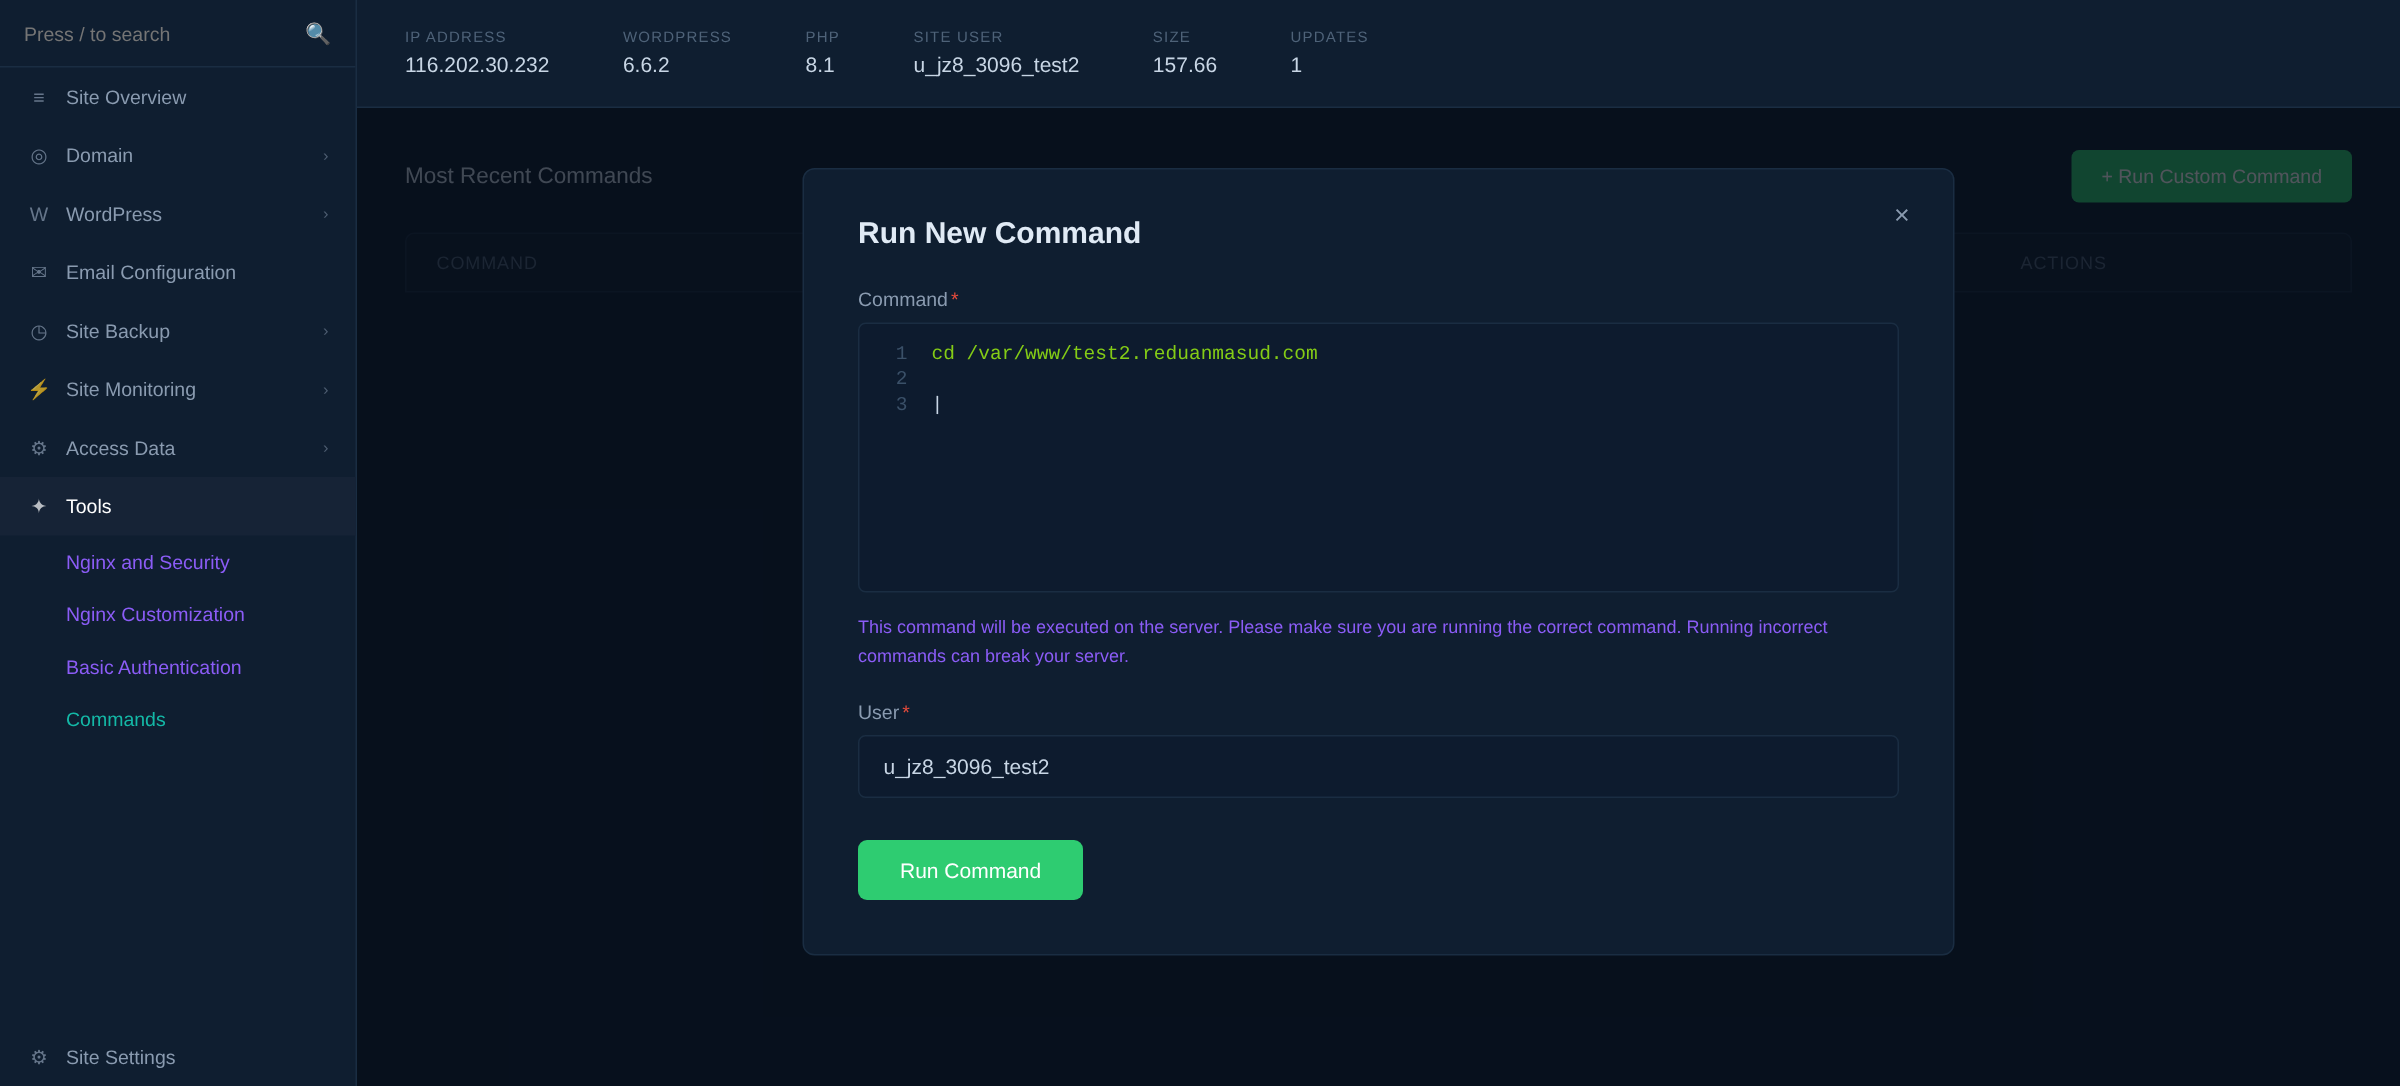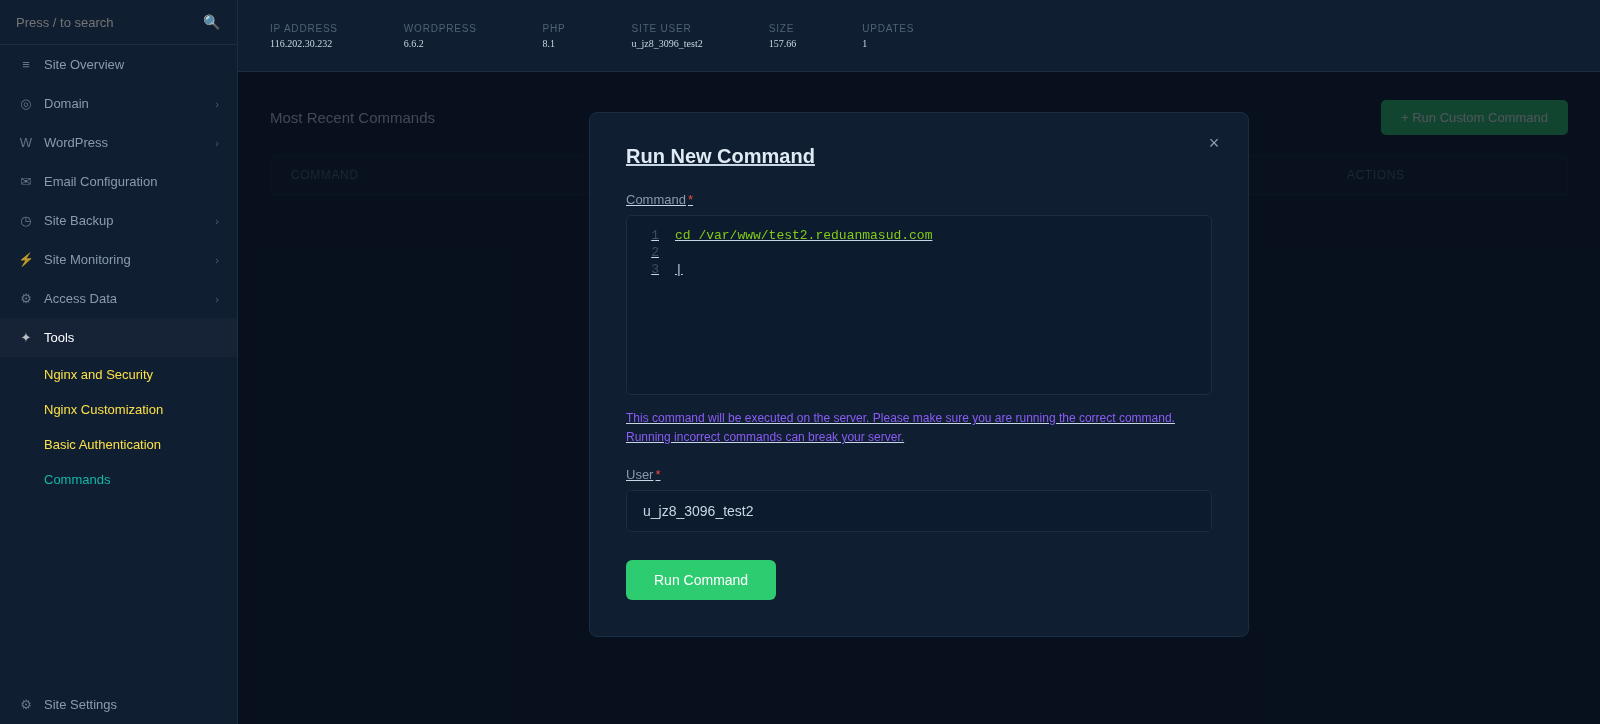--- a/index.html
+++ b/index.html
@@ -66,21 +66,21 @@
 
     .nav-item .chevron {
       margin-left: auto;
       font-size: 11px;
       opacity: 0.5;
     }
 
     .nav-sub-item {
       padding: 10px 18px 10px 44px;
       font-size: 13px;
-      color: #fde047;
+      color: #8b5cf6;
       cursor: pointer;
     }
     .nav-sub-item.active { color: #fff; }
 
     
     .main {
       flex: 1;
       display: flex;
       flex-direction: column;
       background: #0d1b2e;
@@ -88,40 +88,39 @@
     }
 
     
     .top-bar {
       display: flex;
       align-items: center;
       padding: 0 32px;
       height: 72px;
       background: #0f1e30;
       border-bottom: 1px solid #1a2d42;
-      gap: 66px;
+      gap: 49px;
     }
 
     .top-stat {
       display: flex;
       flex-direction: column;
       gap: 4px;
     }
 
     .top-stat-label {
       font-size: 10px;
       color: #4e6278;
       text-transform: uppercase;
       letter-spacing: 0.8px;
     }
 
     .top-stat-value {
-      font-size: 10px;
-      color: #c8d6e5;
-      font-family: Liberation Serif, serif;
+      font-size: 14px;
+      color: #c8d6e5;
     }
 
     
     .content-area {
       flex: 1;
       padding: 28px 32px;
       position: relative;
     }
 
     .section-header {
@@ -175,25 +174,24 @@
       align-items: flex-start;
       justify-content: center;
       padding-top: 40px;
       z-index: 100;
     }
 
     
     .modal {
       background: #0f1e30;
       border-radius: 8px;
-      width: 660px;
+      width: 768px;
       padding: 32px 36px 36px;
       position: relative;
       border: 1px solid #1a2d42;
-      text-decoration: underline;
     }
 
     .modal-title {
       font-size: 20px;
       color: #e0eaf5;
       margin-bottom: 24px;
     }
 
     .modal-close {
       position: absolute;

